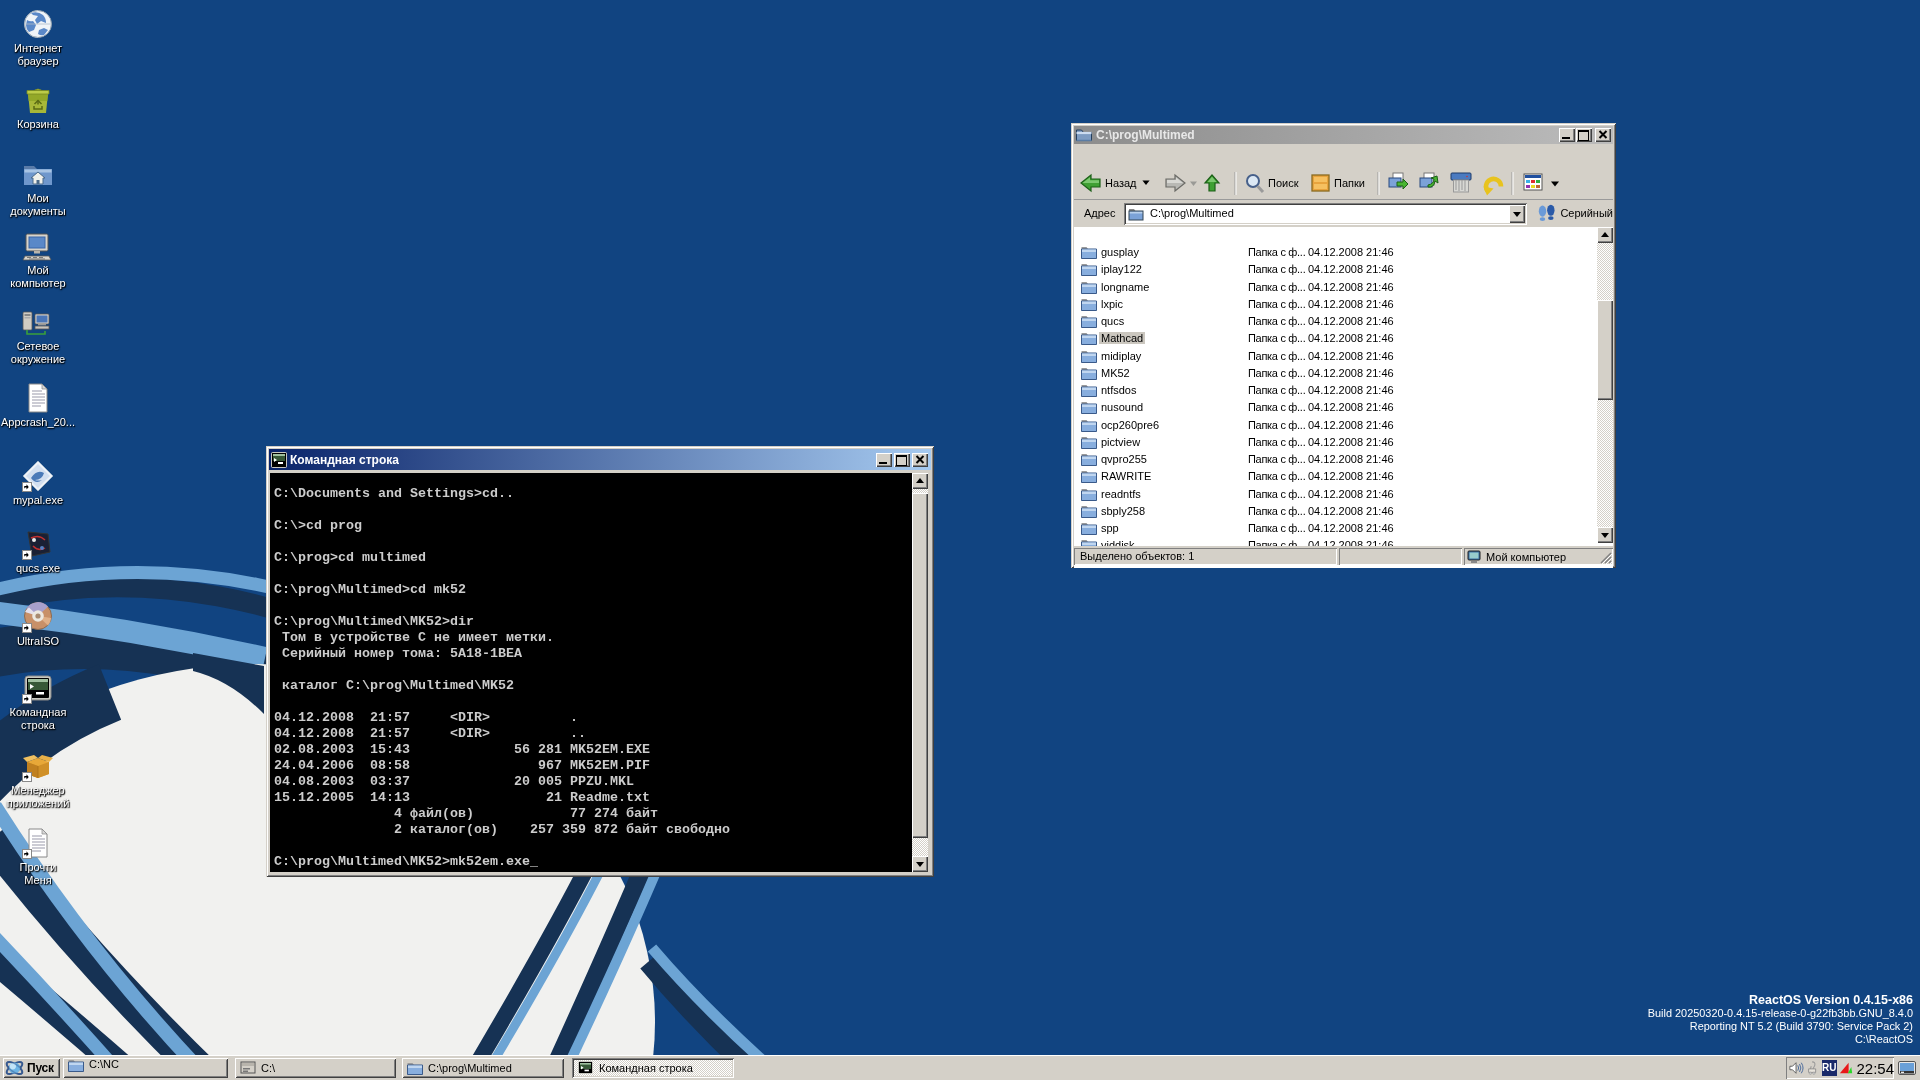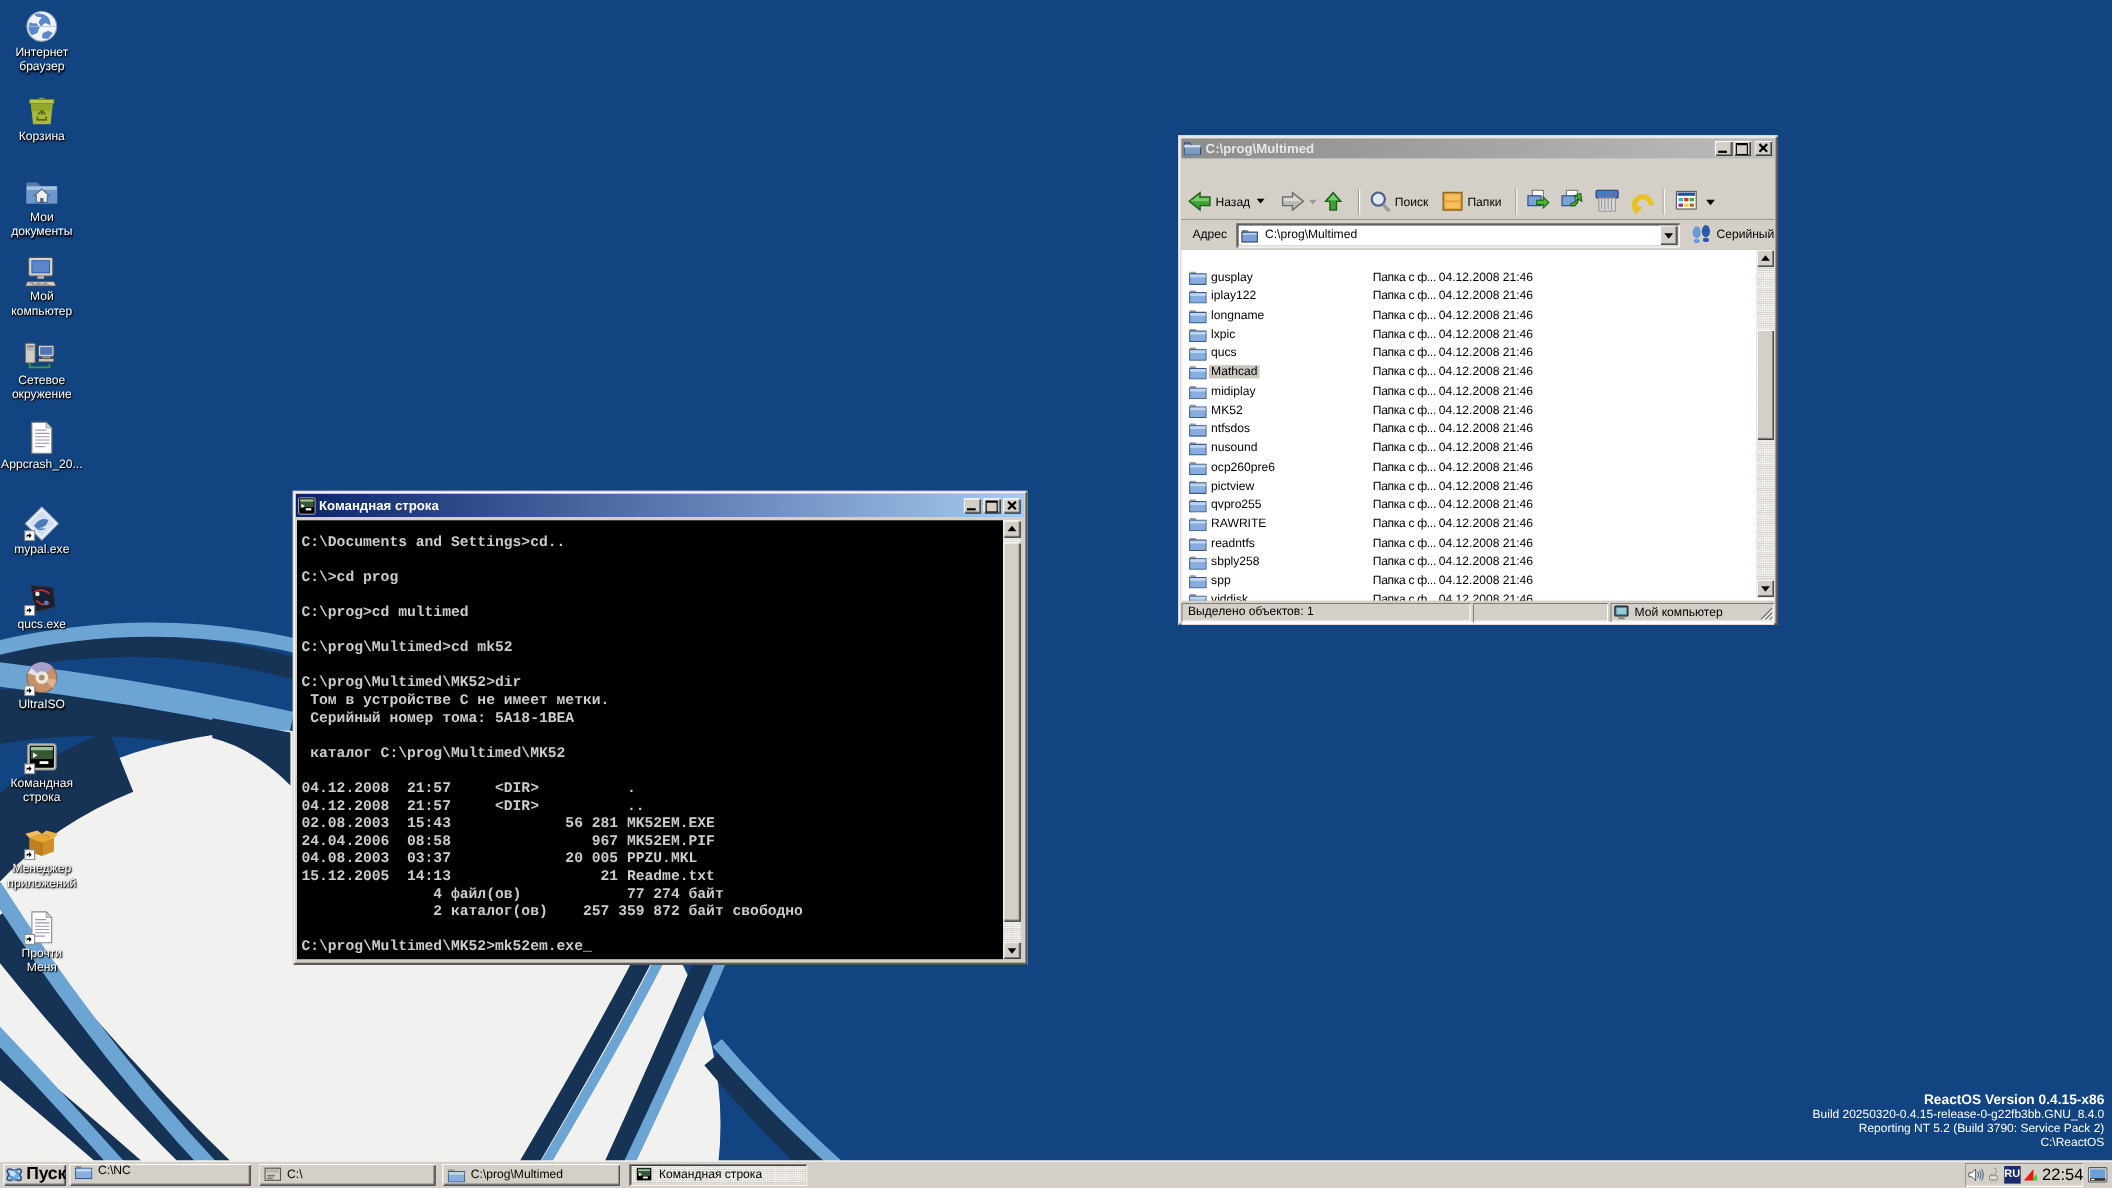--- a/index.html
+++ b/index.html
@@ -617,21 +617,21 @@
 <div class="abs" style="left:0;top:1055px;width:1920px;height:25px;background:#d4d0c8;border-top:1px solid #fff;box-sizing:border-box;">
 
   <div class="abs raised" style="left:3px;top:2px;width:57px;height:20px;display:flex;align-items:center;">
     <svg width="19" height="16" viewBox="0 0 23 19" style="margin-left:2px">
       <ellipse cx="11.5" cy="9.5" rx="11" ry="4.6" fill="none" stroke="#35588f" stroke-width="2.4" transform="rotate(35 11.5 9.5)"></ellipse>
       <ellipse cx="11.5" cy="9.5" rx="11" ry="4.6" fill="none" stroke="#35588f" stroke-width="2.4" transform="rotate(-35 11.5 9.5)"></ellipse>
       <circle cx="11.5" cy="9.5" r="6.8" fill="#6db4e4"></circle>
       <circle cx="9.5" cy="7.5" r="3.8" fill="#c2e4f8"></circle>
       <ellipse cx="11.5" cy="9.5" rx="11" ry="4.6" fill="none" stroke="#3a5d94" stroke-width="1.6" transform="rotate(35 11.5 9.5)" opacity="0.5"></ellipse>
     </svg>
-    <span style="font-weight:bold;font-size:16px;margin-left:3px;letter-spacing:-0.2px;">Пуск</span>
+    <span style="font-weight:bold;font-size:12px;margin-left:3px;letter-spacing:-0.2px;">Пуск</span>
   </div>
 
   <div class="abs raised" style="left:63px;top:2px;width:165px;height:20px;display:flex;overflow:hidden;">
     <svg width="16" height="14" viewBox="0 0 16 14" style="margin-left:5px;flex:none">
         <path d="M0.5 2 h5 l1.5 2 H15.5 v9.5 H0.5 z" fill="#9a9a9a"></path>
         <path d="M0.5 4 h15 v9.5 H0.5 z" fill="#88aede" stroke="#3a5a8a"></path>
         <path d="M1 4.5 h14 v2.5 H1 z" fill="#c0d6f0"></path>
       </svg>
     <span style="margin-left:5px;font-size:11px;">C:\NC</span>
   </div>

